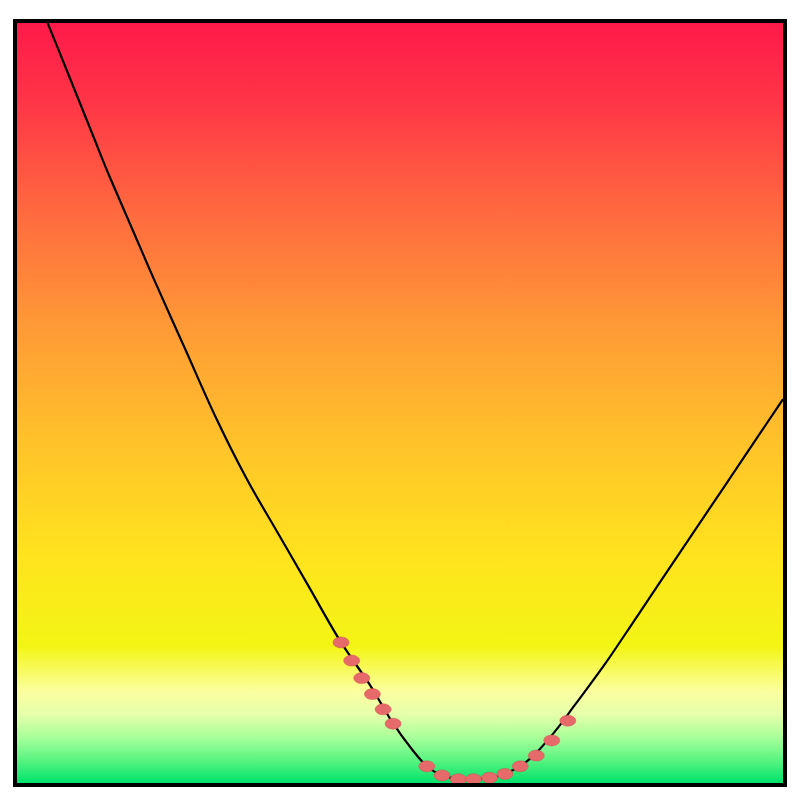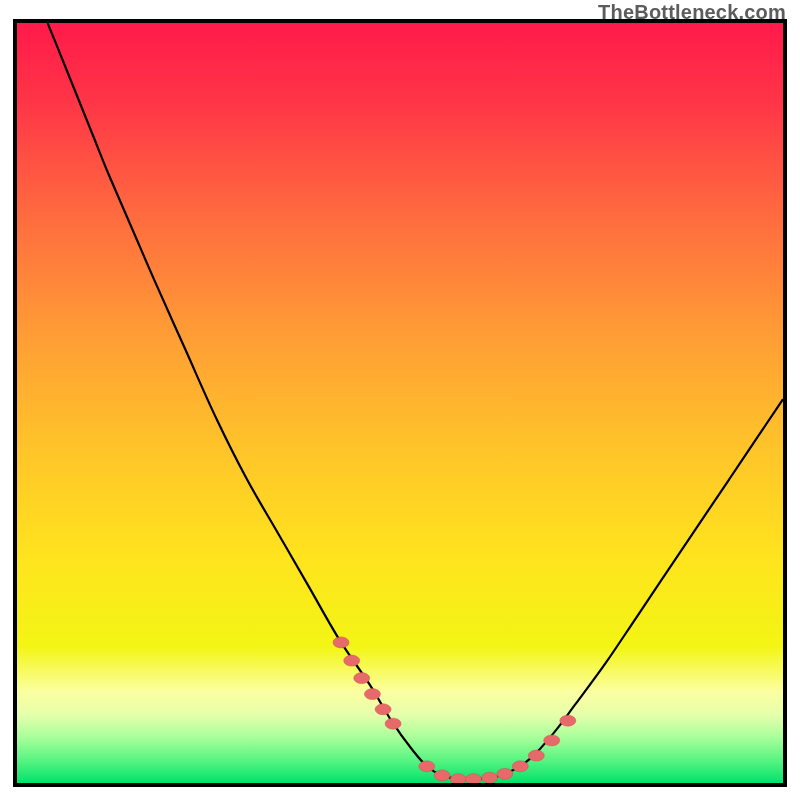--- a/index.html
+++ b/index.html
@@ -47,21 +47,20 @@
   .marker {
     fill: #e76a6a;
     stroke: #d24f4f;
     stroke-width: 0.5;
   }
 </style>
 </head>
 <body>
 
 <div class="outer">
-  <div class="watermark">TheBottleneck.com</div>
 
   <div class="plot-frame">
     <svg viewBox="0 0 766 760" preserveAspectRatio="none">
       <defs>
         <linearGradient id="bg-grad" x1="0" y1="0" x2="0" y2="1">
           <stop offset="0%" stop-color="#ff1a4a"></stop>
           <stop offset="10%" stop-color="#ff3447"></stop>
           <stop offset="25%" stop-color="#ff6a3f"></stop>
           <stop offset="40%" stop-color="#ff9a36"></stop>
           <stop offset="55%" stop-color="#ffc22a"></stop>

